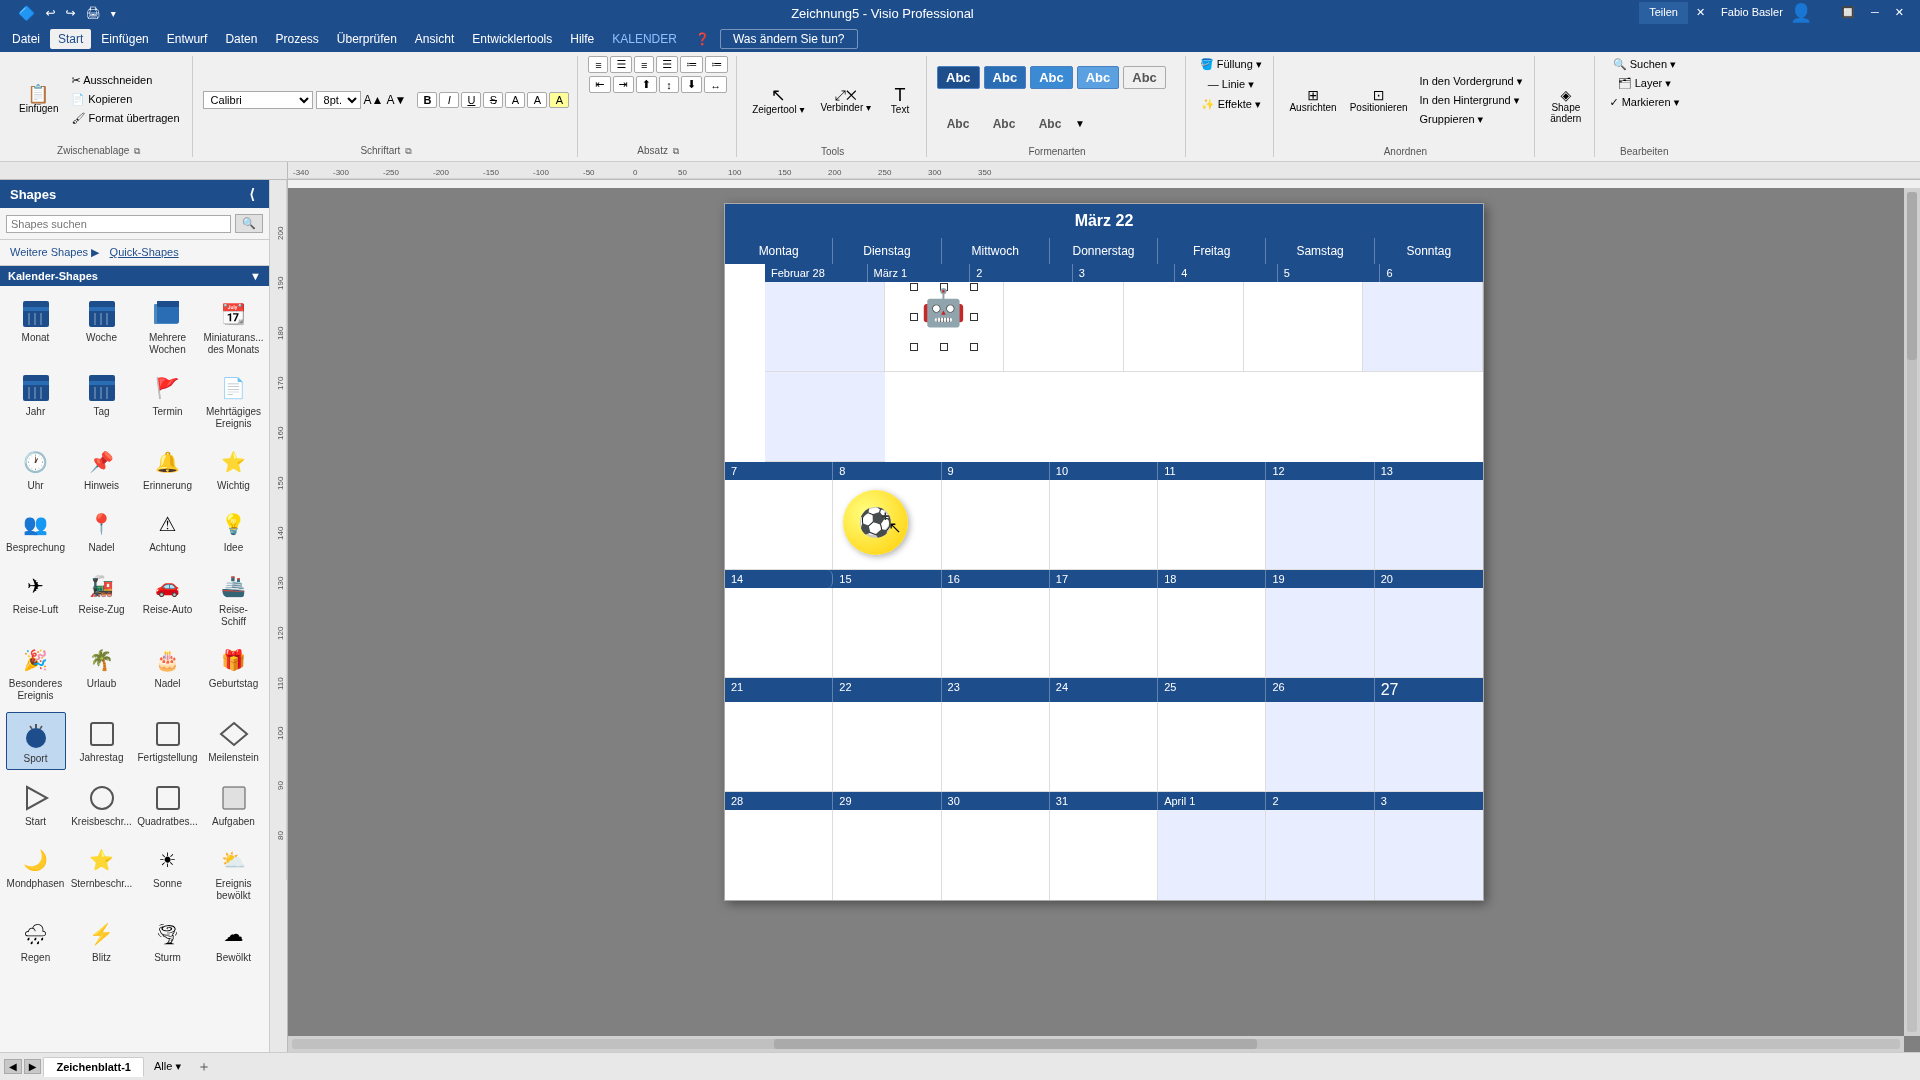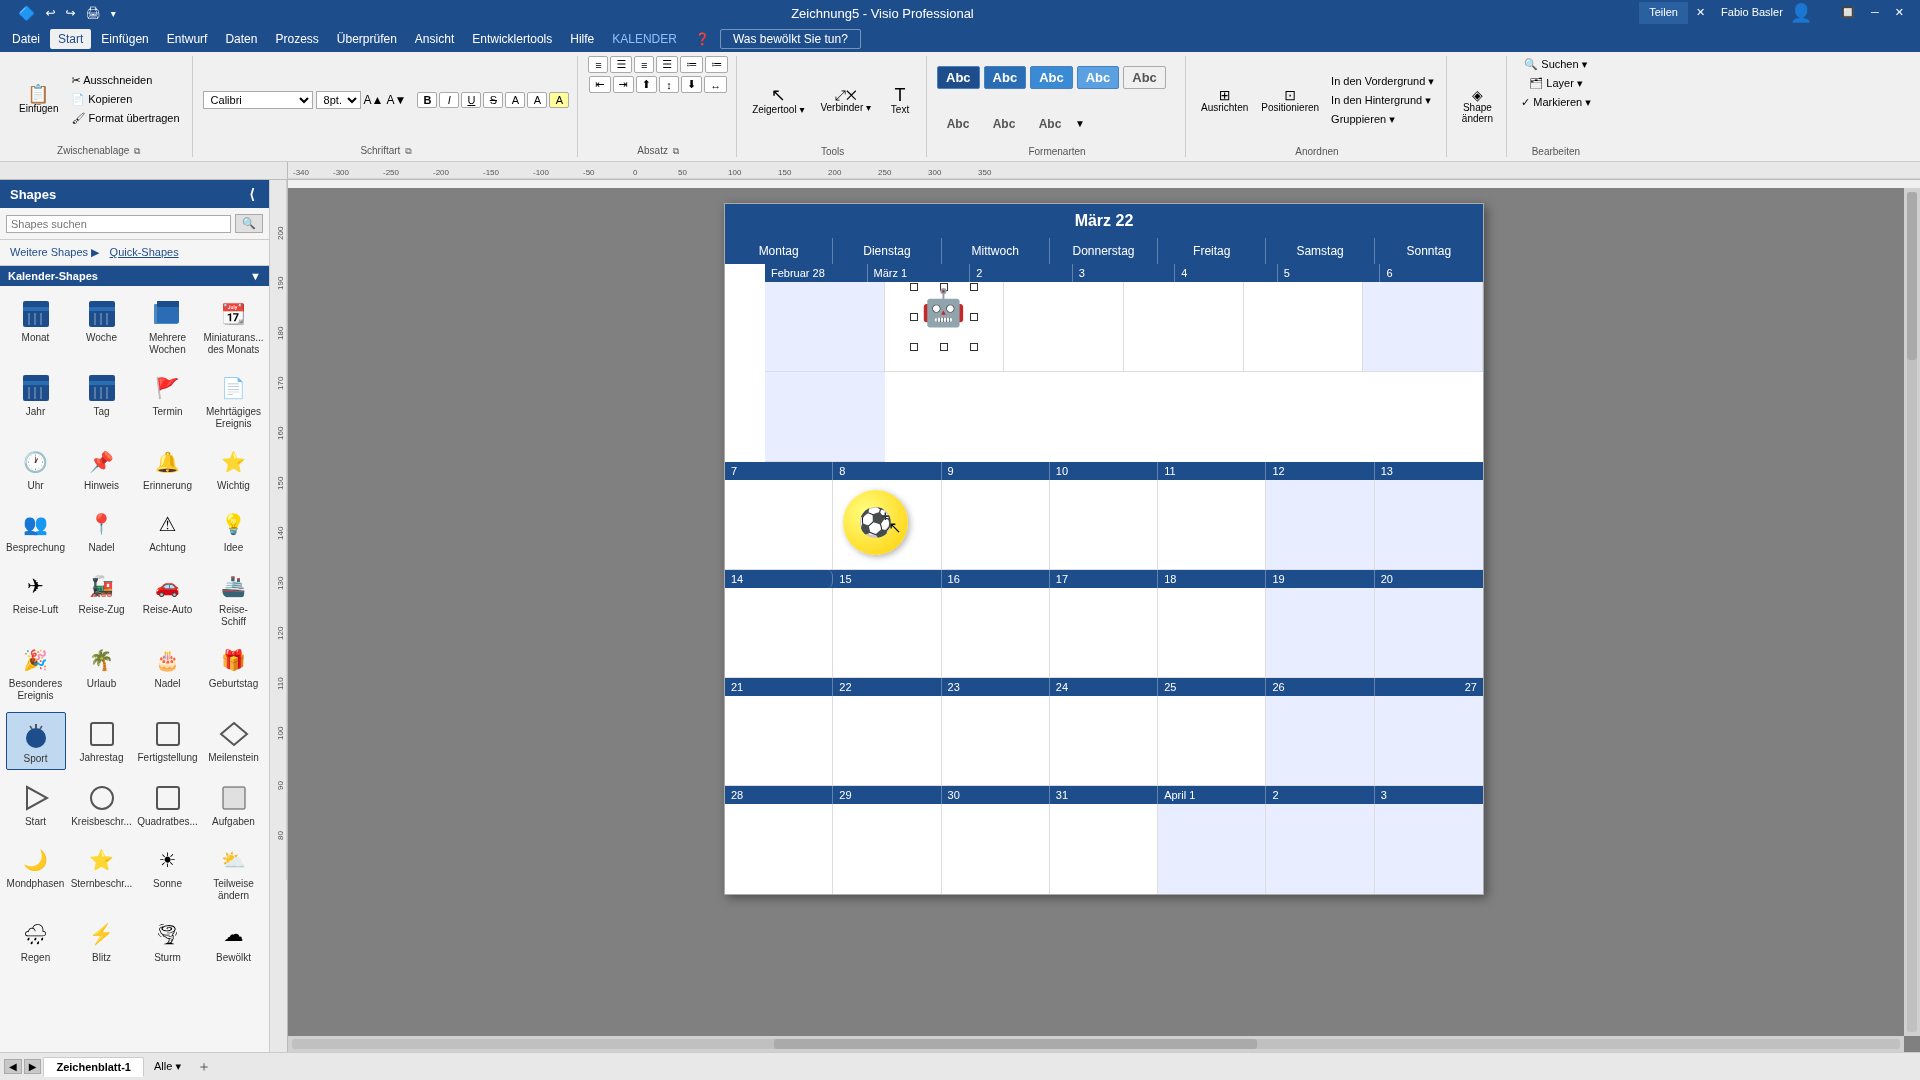--- a/index.html
+++ b/index.html
@@ -116,21 +116,21 @@
   <span>Einfügen</span>
   <span>Entwurf</span>
   <span>Daten</span>
   <span>Prozess</span>
   <span>Überprüfen</span>
   <span>Ansicht</span>
   <span>Entwicklertools</span>
   <span>Hilfe</span>
   <span style="color:#90c0ff;">KALENDER</span>
   <span>❓</span>
-  <span style="border:1px solid rgba(255,255,255,0.4);border-radius:2px;padding:2px 12px;">Was bewölkt Sie tun?</span>
+  <span style="border:1px solid rgba(255,255,255,0.4);border-radius:2px;padding:2px 12px;">Was ändern Sie tun?</span>
 </div>
 
 <div id="ribbon">
   <div id="ribbon-content" style="display:flex;flex:1;padding:4px 6px;gap:2px;align-items:stretch;height:82px;overflow:hidden;">
 
     <div class="ribbon-group">
       <div class="ribbon-group-content">
         <div class="ribbon-btn">
           <div class="btn-icon">📋</div>
           <div class="btn-label">Einfügen</div>
@@ -213,20 +213,28 @@
         <div class="abc-btn" style="background:#5ba0e0;">Abc</div>
         <div class="abc-btn outlined">Abc</div>
         <div class="abc-btn plain">Abc</div>
         <div class="abc-btn plain">Abc</div>
         <div class="abc-btn plain">Abc</div>
         <span style="font-size:10px;cursor:pointer;">▼</span>
       </div>
       <div class="ribbon-group-label">Formenarten</div>
     </div>
 
+    <div class="ribbon-group">
+      <div class="ribbon-group-content" style="flex-direction:column;gap:3px;">
+        <div class="ribbon-btn-small">🪣 Füllung ▾</div>
+        <div class="ribbon-btn-small">— Linie ▾</div>
+        <div class="ribbon-btn-small">✨ Effekte ▾</div>
+      </div>
+      <div class="ribbon-group-label"></div>
+    </div>
 
     <div class="ribbon-group">
       <div class="ribbon-group-content" style="gap:3px;">
         <div class="ribbon-btn">
           <div class="btn-icon" style="font-size:14px;">⊞</div>
           <div class="btn-label">Ausrichten</div>
         </div>
         <div class="ribbon-btn">
           <div class="btn-icon" style="font-size:14px;">⊡</div>
           <div class="btn-label">Positionieren</div>
@@ -518,21 +526,21 @@
         <div class="shape-item">
           <div class="shape-icon">⭐</div>
           <div class="shape-label">Sternbeschr...</div>
         </div>
         <div class="shape-item">
           <div class="shape-icon">☀</div>
           <div class="shape-label">Sonne</div>
         </div>
         <div class="shape-item">
           <div class="shape-icon">⛅</div>
-          <div class="shape-label">Teilweise ändern</div>
+          <div class="shape-label">Ereignis bewölkt</div>
         </div>
         <div class="shape-item">
           <div class="shape-icon">🌧</div>
           <div class="shape-label">Regen</div>
         </div>
         <div class="shape-item">
           <div class="shape-icon">⚡</div>
           <div class="shape-label">Blitz</div>
         </div>
         <div class="shape-item">
@@ -671,21 +679,21 @@
         </div>
 
         <div style="display:grid;grid-template-columns:repeat(7,1fr);">
           <div style="grid-column:1/-1;background:#1e4d8c;display:grid;grid-template-columns:repeat(7,1fr);">
             <div style="color:white;padding:3px 6px;font-size:11px;border-right:1px solid rgba(255,255,255,0.3);">21</div>
             <div style="color:white;padding:3px 6px;font-size:11px;border-right:1px solid rgba(255,255,255,0.3);">22</div>
             <div style="color:white;padding:3px 6px;font-size:11px;border-right:1px solid rgba(255,255,255,0.3);">23</div>
             <div style="color:white;padding:3px 6px;font-size:11px;border-right:1px solid rgba(255,255,255,0.3);">24</div>
             <div style="color:white;padding:3px 6px;font-size:11px;border-right:1px solid rgba(255,255,255,0.3);">25</div>
             <div style="color:white;padding:3px 6px;font-size:11px;border-right:1px solid rgba(255,255,255,0.3);">26</div>
-            <div style="color:white;padding:3px 6px;font-size:11px;text-align:right;">27</div>
+            <div style="color:white;padding:3px 6px;font-size:16px;">27</div>
           </div>
           <div style="min-height:90px;border-right:1px solid #ddd;border-bottom:1px solid #ddd;"></div>
           <div style="min-height:90px;border-right:1px solid #ddd;border-bottom:1px solid #ddd;"></div>
           <div style="min-height:90px;border-right:1px solid #ddd;border-bottom:1px solid #ddd;"></div>
           <div style="min-height:90px;border-right:1px solid #ddd;border-bottom:1px solid #ddd;"></div>
           <div style="min-height:90px;border-right:1px solid #ddd;border-bottom:1px solid #ddd;"></div>
           <div style="min-height:90px;border-right:1px solid #ddd;border-bottom:1px solid #ddd;background:#e8eeff;"></div>
           <div style="min-height:90px;border-bottom:1px solid #ddd;background:#e8eeff;"></div>
         </div>
 

